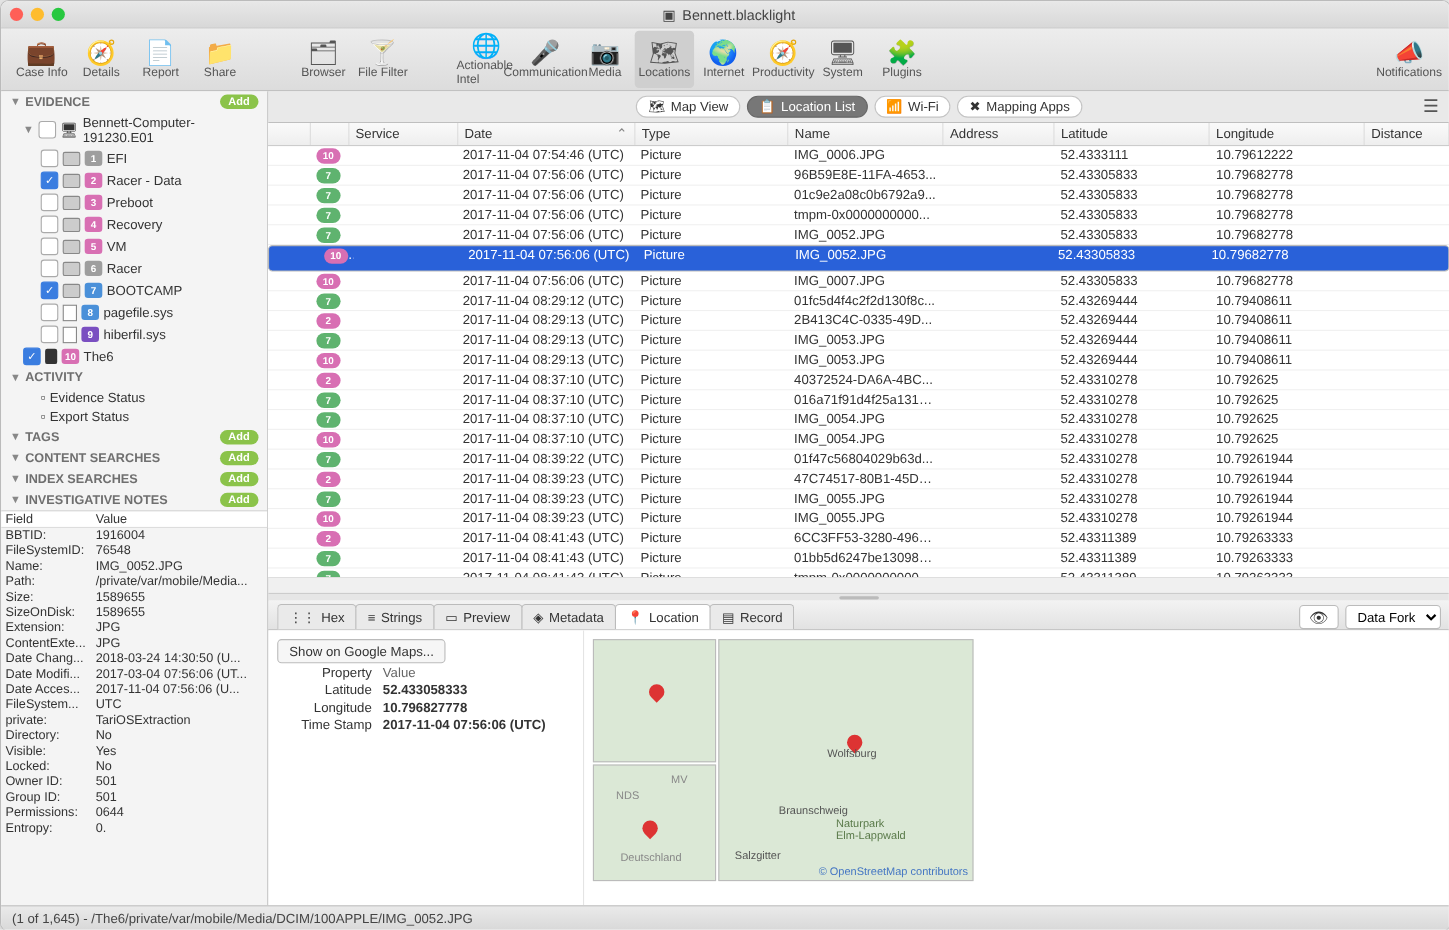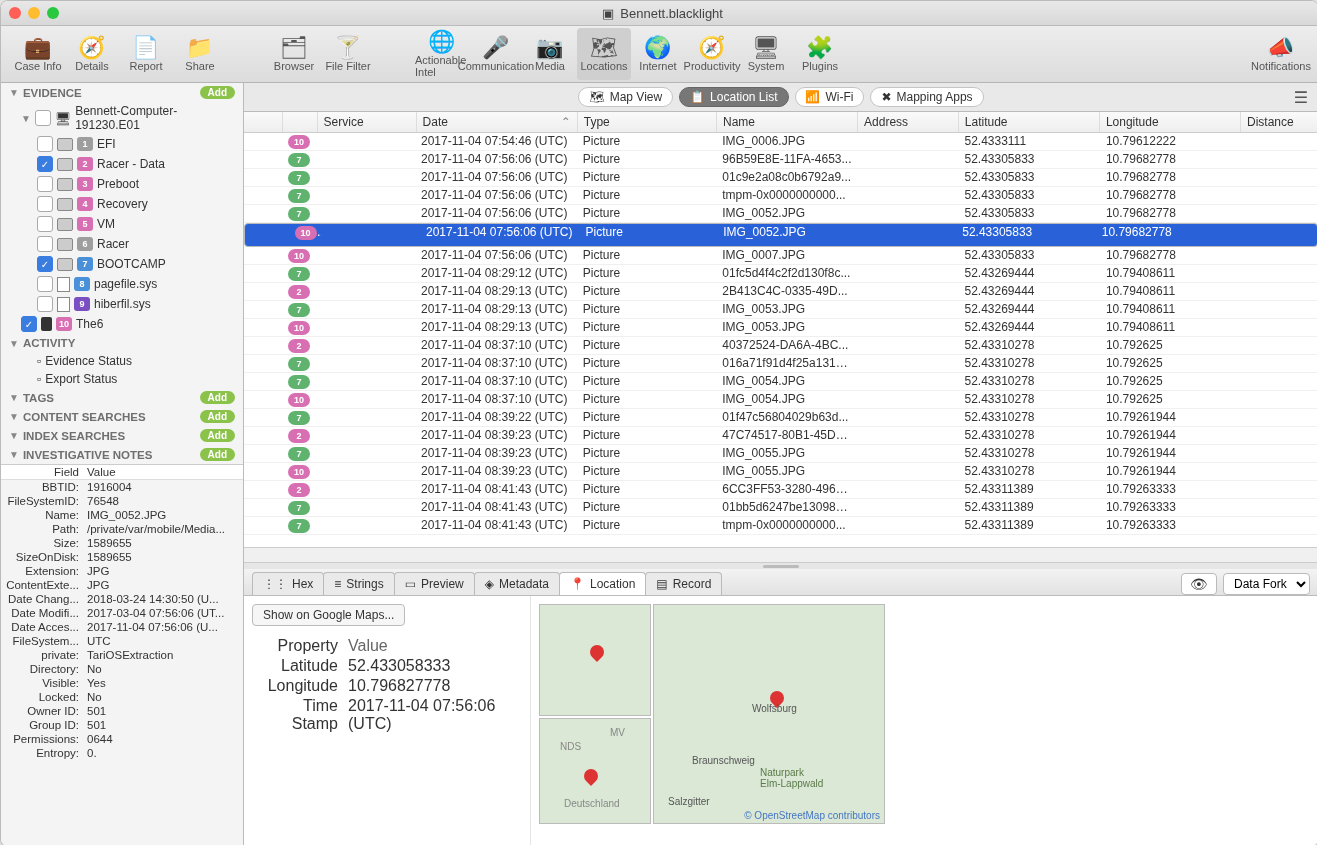--- a/index.html
+++ b/index.html
@@ -23,21 +23,21 @@
 .tree-item.d1{padding-left:36px}
 .ck{width:14px;height:14px;border:1px solid #aaa;border-radius:3px;background:#fff;display:inline-flex;align-items:center;justify-content:center;font-size:10px;color:#fff}
 .ck.on{background:#3a7de0;border-color:#3a7de0}
 .chip{display:inline-flex;align-items:center;justify-content:center;width:16px;height:14px;border-radius:3px;color:#fff;font-size:9px;font-weight:700}
 .disk{width:14px;height:11px;background:#ccc;border:1px solid #888;border-radius:2px;display:inline-block}
 .phone{width:11px;height:14px;background:#333;border-radius:2px;display:inline-block}
 .file{width:11px;height:13px;background:#fff;border:1px solid #888;display:inline-block}
 .meta-tbl{font-size:11.5px;border-top:1px solid #ccc}
 .meta-hdr{display:flex;font-weight:400;color:#333;background:#fff;border-bottom:1px solid #ddd}
 .meta-row{display:flex}
-.meta-k{width:74px;text-align:right;padding:1px 4px;color:#333;overflow:hidden;text-overflow:ellipsis;white-space:nowrap}
+.meta-k{width:74px;text-align:left;padding:1px 4px;color:#333;overflow:hidden;text-overflow:ellipsis;white-space:nowrap}
 .meta-v{flex:1;padding:1px 4px;overflow:hidden;text-overflow:ellipsis;white-space:nowrap}
 .main{flex:1;display:flex;flex-direction:column;min-width:0}
 .filterbar{height:28px;background:#e9e9e9;display:flex;align-items:center;justify-content:center;gap:6px;border-bottom:1px solid #bbb;position:relative}
 .pill{background:#fff;border:1px solid #c4c4c4;border-radius:12px;padding:2px 10px;font-size:12px;display:flex;align-items:center;gap:5px;cursor:pointer}
 .pill.active{background:#777;color:#fff;border-color:#666}
 .gear{position:absolute;right:10px;font-size:16px;color:#555}
 .grid{flex:1;overflow:auto;background:#fff;position:relative}
 .ghdr{display:flex;background:linear-gradient(#fafafa,#eee);border-bottom:1px solid #ccc;font-size:12px;color:#333;position:sticky;top:0}
 .gh{padding:3px 6px;border-right:1px solid #ddd;overflow:hidden;white-space:nowrap}
 .grow{display:flex;font-size:12px;border-bottom:1px solid #f0f0f0}
@@ -49,24 +49,24 @@
 .grip::before{content:"";width:36px;height:3px;background:#bbb;border-radius:2px}
 .tabs{height:26px;background:linear-gradient(#f3f3f3,#e2e2e2);display:flex;align-items:flex-end;border-bottom:1px solid #bbb;padding:0 8px;gap:-1px}
 .tab{padding:4px 10px;border:1px solid #bbb;border-bottom:none;background:#eaeaea;font-size:12px;display:flex;align-items:center;gap:5px;border-radius:4px 4px 0 0;margin-right:-1px;cursor:pointer}
 .tab.active{background:#fff}
 .tabs .sp{flex:1}
 .eye{width:34px;height:20px;border:1px solid #bbb;border-radius:4px;background:#fff;display:flex;align-items:center;justify-content:center;font-size:14px}
 .sel{height:22px;border:1px solid #bbb;border-radius:4px;background:#fff;padding:0 6px;font-size:12px}
 .detail{flex:0 0 250px;background:#fff;display:flex;overflow:hidden}
 .dleft{width:270px;padding:8px;border-right:1px solid #e4e4e4}
 .showmap{border:1px solid #bbb;border-radius:4px;padding:3px 10px;background:#f6f6f6;font-size:12px;cursor:pointer;display:inline-block}
-.props{margin-top:10px;font-size:16px}
+.props{font-size:12px}
 .prow{display:flex}
 .pk{width:80px;text-align:right;padding:1px 6px;color:#333}
-.pv{flex:1;padding:1px 4px;font-weight:400}
+.pv{flex:1;padding:1px 4px;font-weight:700}
 .maps{flex:1;display:flex;align-items:flex-start;padding:8px;gap:2px}
 .map{background:#dbe8d6;border:1px solid #bbb;position:relative;overflow:hidden}
 .map.sm{width:110px;height:110px}
 .map.sm2{width:110px;height:104px}
 .map.lg{width:230px;height:218px}
 .pin{position:absolute;width:14px;height:14px;background:#d33;border-radius:50% 50% 50% 0;transform:rotate(-45deg)}
 .maplbl{position:absolute;color:#888;font-size:10px}
 .cred{position:absolute;bottom:2px;right:4px;color:#4476c3;font-size:10px}
 .status{height:22px;background:linear-gradient(#eaeaea,#d8d8d8);border-top:1px solid #bbb;display:flex;align-items:center;padding:0 10px;font-size:12px;color:#444}
 .c-tag{width:28px}.c-flag{width:24px}.c-svc{width:94px}.c-date{width:162px}.c-type{width:138px}.c-name{width:140px}.c-addr{width:96px}.c-lat{width:140px}.c-lon{width:140px}.c-dist{width:70px}
@@ -678,24 +678,25 @@
             <div class="map sm2">
               <span class="maplbl" style="top:22px;left:20px">NDS</span>
               <span class="maplbl" style="top:8px;left:70px">MV</span>
               <span class="maplbl" style="bottom:14px;left:24px">Deutschland</span>
               <div class="pin" style="top:50px;left:44px"></div>
             </div>
           </div>
           <div class="map lg">
             <div class="pin" style="top:86px;left:116px"></div>
             <span class="maplbl" style="top:98px;left:98px;color:#555">Wolfsburg</span>
-            <span class="maplbl" style="top:150px;left:38px;color:#555">Braunschweig</span>
+            <span class="maplbl" style="top:150px;left:54px;color:#555">Braunschweig</span>
             <span class="maplbl" style="top:162px;left:106px;color:#5a7a4a;white-space:pre">Naturpark
 Elm-Lappwald</span>
             <span class="maplbl" style="bottom:16px;left:14px;color:#555">Salzgitter</span>
             <span class="cred">© OpenStreetMap contributors</span>
           </div>
         </div>
       </div>
     </div>
   </div>
 
+  <div class="status">(1 of 1,645)   -   /The6/private/var/mobile/Media/DCIM/100APPLE/IMG_0052.JPG</div>
 </div>
 
 </body></html>

